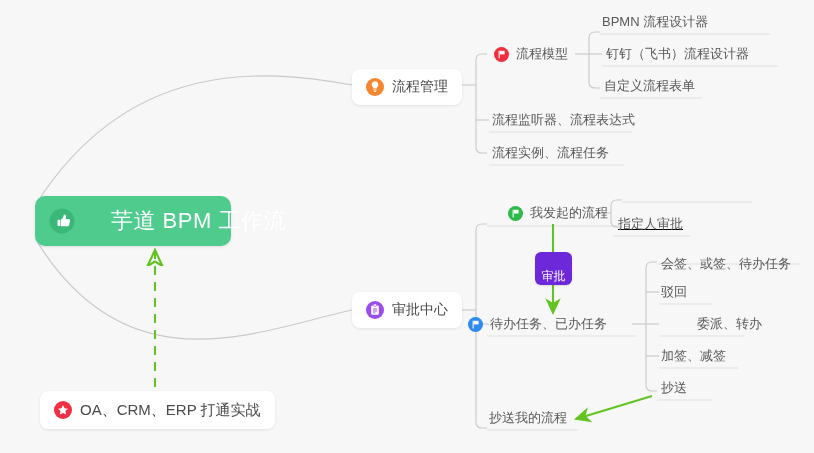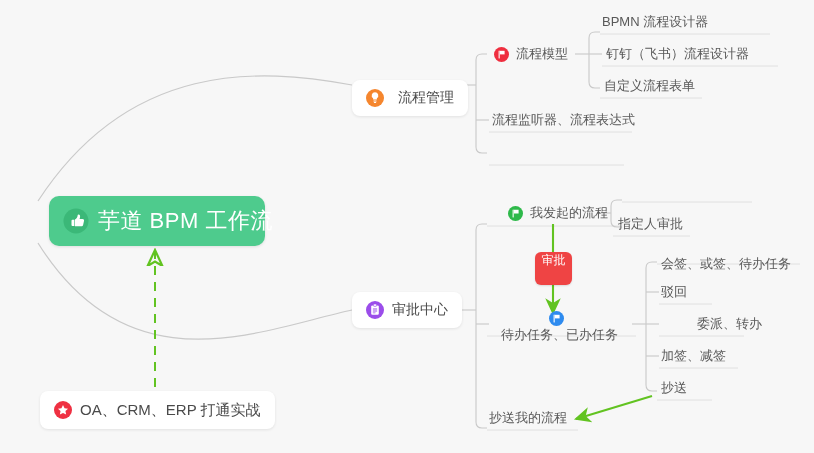--- a/index.html
+++ b/index.html
@@ -24,31 +24,32 @@
     position: absolute;
     left: 0; top: 0;
     width: 814px;
     height: 453px;
     pointer-events: none;
   }
 
   
   .root-node {
     position: absolute;
-    left: 49px;
+    left: 35px;
     top: 196px;
-    width: 216px;
+    width: 196px;
     height: 50px;
     background: #4ecb8d;
     border-radius: 10px;
     display: flex;
     align-items: center;
     box-sizing: border-box;
     padding-left: 14px;
     box-shadow: 0 1px 3px rgba(0,0,0,0.10);
+    gap: 27px;
   }
   .root-label {
     color: #ffffff;
     font-size: 22px;
     letter-spacing: 0.5px;
     margin-left: 9px;
     white-space: nowrap;
   }
 
   
@@ -82,24 +83,24 @@
   .sub-label {
     color: #595959;
     font-size: 13px;
     white-space: nowrap;
   }
   .sub-node.with-icon .sub-label { margin-left: 7px; }
 
   
   .badge-node {
     position: absolute;
-    background: #ef4444;
+    background: #6d28d9;
     border-radius: 6px;
     display: flex;
-    align-items: flex-start;
+    align-items: flex-end;
     justify-content: center;
     box-shadow: 0 1px 2px rgba(0,0,0,0.12);
   }
   .badge-label {
     color: #ffffff;
     font-size: 12px;
     white-space: nowrap;
   }
 
   
@@ -187,21 +188,21 @@
         <circle cx="13" cy="13" r="12.5" fill="#3bb878"></circle>
         <path d="M9.4 11.8 h2.0 v6.2 h-2.0 a0.9 0.9 0 0 1 -0.9 -0.9 v-4.4 a0.9 0.9 0 0 1 0.9 -0.9 z" fill="#ffffff"></path>
         <path d="M12.0 11.6 c1.6 -1.0 2.5 -2.4 2.6 -4.0 c0.05 -0.8 0.5 -1.2 1.2 -1.1
                  c0.8 0.1 1.3 0.8 1.3 1.9 c0 0.9 -0.2 1.7 -0.55 2.6 h3.0
                  c1.0 0 1.7 0.8 1.5 1.8 l-0.95 4.2 c-0.17 0.8 -0.85 1.3 -1.7 1.3 h-6.4 z" fill="#ffffff"></path>
       </svg>
     </span>
     <span class="root-label">芋道 BPM 工作流</span>
   </div>
 
-  <div class="card-node" style="left:352px; top:80px;gap:6px;">
+  <div class="card-node" style="left:352px; top:69px;">
     <span class="icon">
       <svg width="18" height="18" viewBox="0 0 18 18">
         <circle cx="9" cy="9" r="9" fill="#f5862e"></circle>
         <path d="M9 3.3 a3.3 3.3 0 0 0 -1.9 6.0 v1.3 h3.8 v-1.3 A3.3 3.3 0 0 0 9 3.3 z" fill="#ffffff"></path>
         <rect x="7.4" y="11.4" width="3.2" height="1.0" rx="0.5" fill="#ffffff"></rect>
         <rect x="7.8" y="13.0" width="2.4" height="1.0" rx="0.5" fill="#ffffff"></rect>
       </svg>
     </span>
     <span class="card-label">流程管理</span>
   </div>
@@ -222,20 +223,23 @@
   </div>
   <div class="sub-node" style="left:606px; top:41px;">
     <span class="sub-label">钉钉（飞书）流程设计器</span>
   </div>
   <div class="sub-node" style="left:604px; top:73px;">
     <span class="sub-label">自定义流程表单</span>
   </div>
 
   <div class="sub-node" style="left:492px; top:107px;">
     <span class="sub-label">流程监听器、流程表达式</span>
+  </div>
+  <div class="sub-node" style="left:492px; top:140px;">
+    <span class="sub-label">流程实例、流程任务</span>
   </div>
 
   <div class="card-node" style="left:352px; top:292px;">
     <span class="icon">
       <svg width="18" height="18" viewBox="0 0 18 18">
         <circle cx="9" cy="9" r="9" fill="#9b4dea"></circle>
         <rect x="5.2" y="4.4" width="7.6" height="9.4" rx="1.1" fill="#ffffff"></rect>
         <rect x="7.3" y="3.0" width="3.4" height="2.3" rx="0.9" fill="#ffffff" stroke="#9b4dea" stroke-width="0.7"></rect>
         <rect x="6.7" y="7.5" width="4.6" height="0.9" rx="0.45" fill="#9b4dea"></rect>
         <rect x="6.7" y="9.5" width="4.6" height="0.9" rx="0.45" fill="#9b4dea"></rect>
@@ -249,29 +253,29 @@
     <span class="icon">
       <svg width="15" height="15" viewBox="0 0 15 15">
         <circle cx="7.5" cy="7.5" r="7.5" fill="#2eb94a"></circle>
         <rect x="4.6" y="3.4" width="1.1" height="8.2" rx="0.5" fill="#ffffff"></rect>
         <path d="M5.9 3.8 h4.7 v3.6 h-4.7 z" fill="#ffffff"></path>
       </svg>
     </span>
     <span class="sub-label">我发起的流程</span>
   </div>
 
-  <div class="sub-node" style="left:618px; top:211px;">
+  <div class="sub-node" style="left:618px; top:211px;text-decoration:underline;">
     <span class="sub-label">指定人审批</span>
   </div>
 
   <div class="badge-node" style="left:535px; top:252px; width:37px; height:33px;">
     <span class="badge-label">审批</span>
   </div>
 
-  <div class="sub-node with-icon" style="left:494px; top:311px;flex-direction:column;">
+  <div class="sub-node with-icon" style="left:468px; top:311px;">
     <span class="icon">
       <svg width="15" height="15" viewBox="0 0 15 15">
         <circle cx="7.5" cy="7.5" r="7.5" fill="#2e8bef"></circle>
         <rect x="4.6" y="3.4" width="1.1" height="8.2" rx="0.5" fill="#ffffff"></rect>
         <path d="M5.9 3.8 h4.7 v3.6 h-4.7 z" fill="#ffffff"></path>
       </svg>
     </span>
     <span class="sub-label">待办任务、已办任务</span>
   </div>
 

